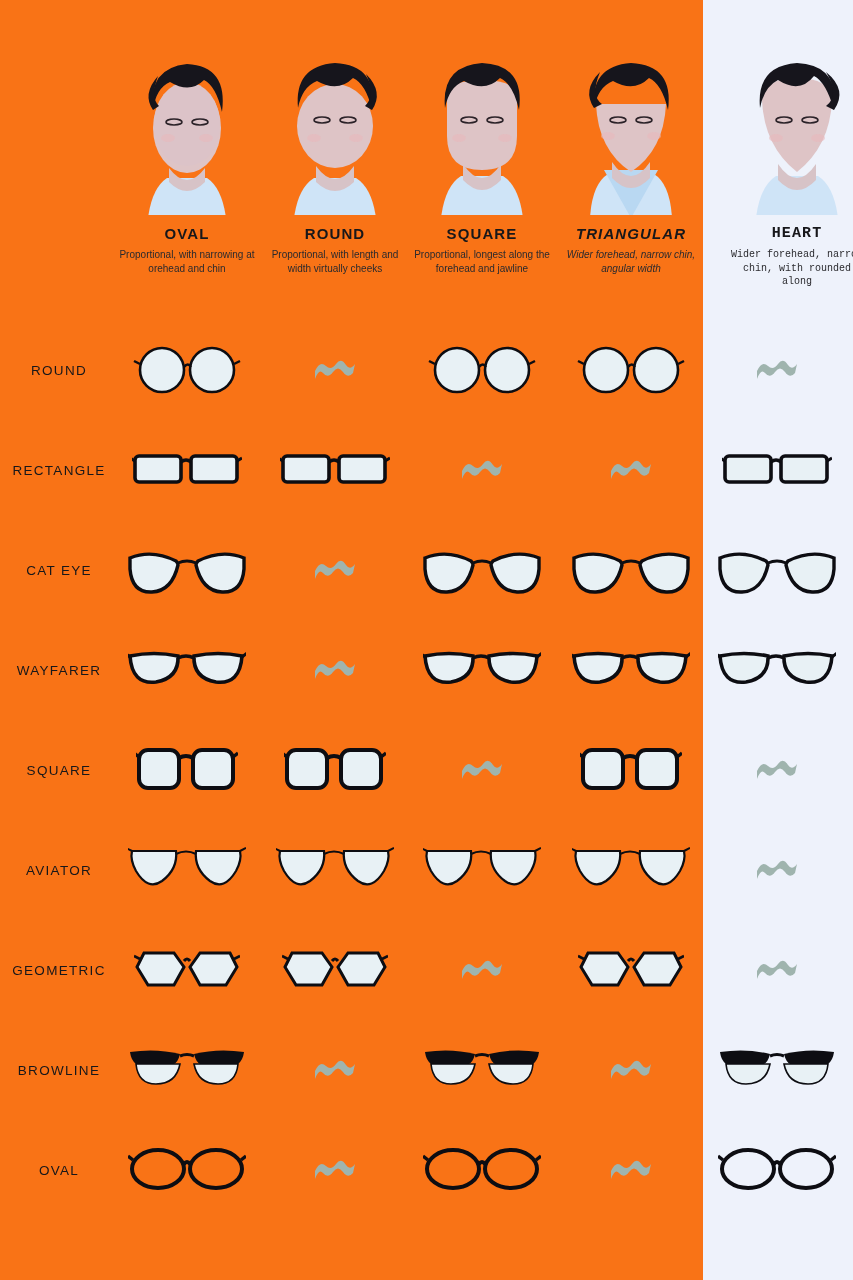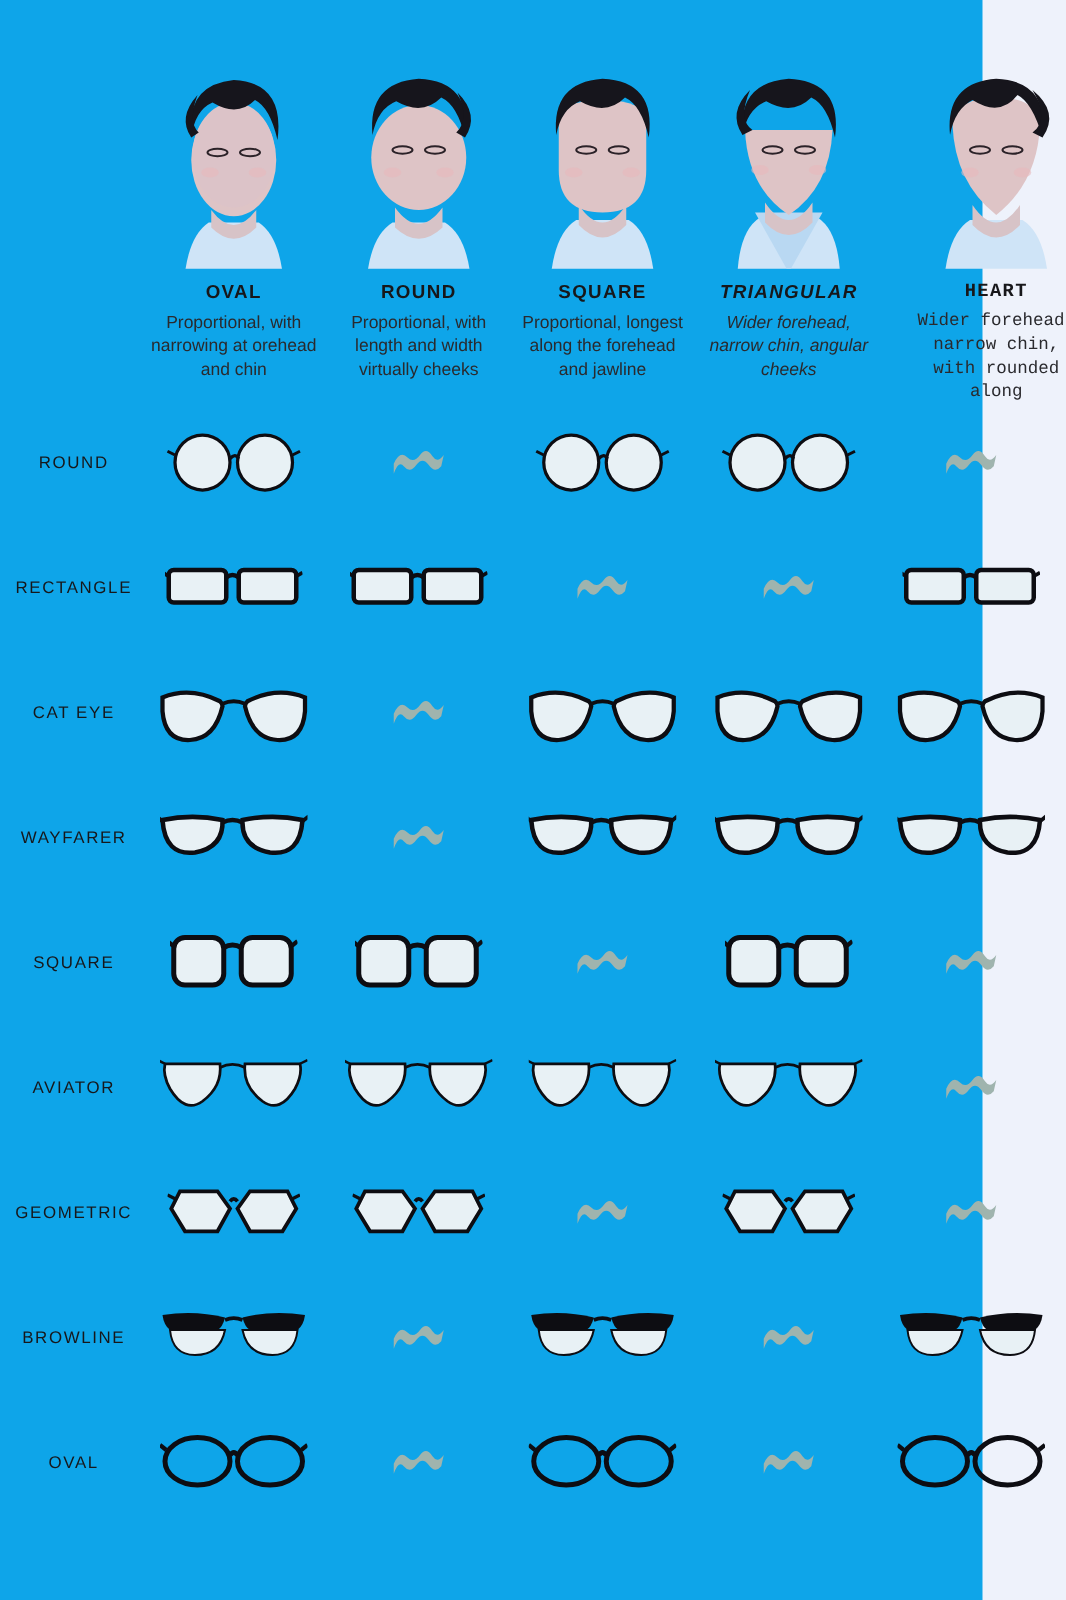--- a/index.html
+++ b/index.html
@@ -6,23 +6,23 @@
   html, body {
     margin: 0; padding: 0;
     width: 853px; height: 1280px;
     background: #eef2fb;
     font-family: "Liberation Sans", sans-serif;
     color: #1d1d1d;
     overflow: hidden;
   }
   #page {
     position: relative;
-    width: 786px;
+    width: 703px;
     height: 1280px;
-    background: #0ea5e9;
+    background: #f97316;
   }
 
   
   #faces-header {
     position: absolute;
     left: 0; top: 0;
     width: 853px;
     height: 320px;
   }
   .face-col {
@@ -38,21 +38,21 @@
     margin: 0 auto;
   }
   .face-name {
     font-size: 15px;
     letter-spacing: 1.1px;
     font-weight: bold;
     margin-top: 10px;
     color: #17171a;
   }
   .face-desc {
-    font-size: 14px;
+    font-size: 10px;
     line-height: 1.35;
     margin-top: 6px;
     color: #2a2a2e;
     padding: 0 6px;
   }
 
   
   #grid {
     position: absolute;
     left: 0; top: 320px;
@@ -157,21 +157,21 @@
           <path d="M40 54 L110 54 Q108 100 75 122 Q42 100 40 54 Z" fill="#dec4c6"></path>
           <path d="M38 58 Q34 16 75 13 Q118 15 112 60 Q106 34 93 28 Q78 43 57 31 Q42 37 38 58 Z" fill="#16151c"></path>
           <path d="M38 58 Q26 40 44 22 Q34 46 46 54 Z" fill="#16151c"></path>
           <ellipse cx="62" cy="70" rx="8" ry="3" fill="none" stroke="#2b2228" stroke-width="1.6"></ellipse>
           <ellipse cx="88" cy="70" rx="8" ry="3" fill="none" stroke="#2b2228" stroke-width="1.6"></ellipse>
           <ellipse cx="52" cy="86" rx="7" ry="4" fill="#e8b9bd" opacity="0.6"></ellipse>
           <ellipse cx="98" cy="86" rx="7" ry="4" fill="#e8b9bd" opacity="0.6"></ellipse>
         </svg>
       </div>
       <div class="face-name">TRIANGULAR</div>
-      <div class="face-desc">Wider forehead, narrow chin, angular cheeks</div>
+      <div class="face-desc">Wider forehead, narrow chin, angular width</div>
     </div>
 
     <div class="face-col" style="left:722px;font-family:Liberation Mono, monospace;">
       <div class="face-art">
         <svg width="150" height="165" viewBox="0 0 150 165">
           <path d="M34 168 Q38 136 54 126 L96 126 Q112 136 116 168 Z" fill="#cfe4f7"></path>
           <path d="M56 114 Q75 142 94 114 L94 130 Q75 150 56 130 Z" fill="#d7c3c7"></path>
           <path d="M40 50 Q42 28 75 28 Q108 28 110 50 Q108 96 75 122 Q42 96 40 50 Z" fill="#dec4c6"></path>
           <path d="M38 58 Q34 16 75 13 Q118 15 112 60 Q104 32 92 26 Q78 44 56 30 Q42 37 38 58 Z" fill="#16151c"></path>
           <path d="M112 60 Q126 40 104 22 Q118 46 104 56 Z" fill="#16151c"></path>

